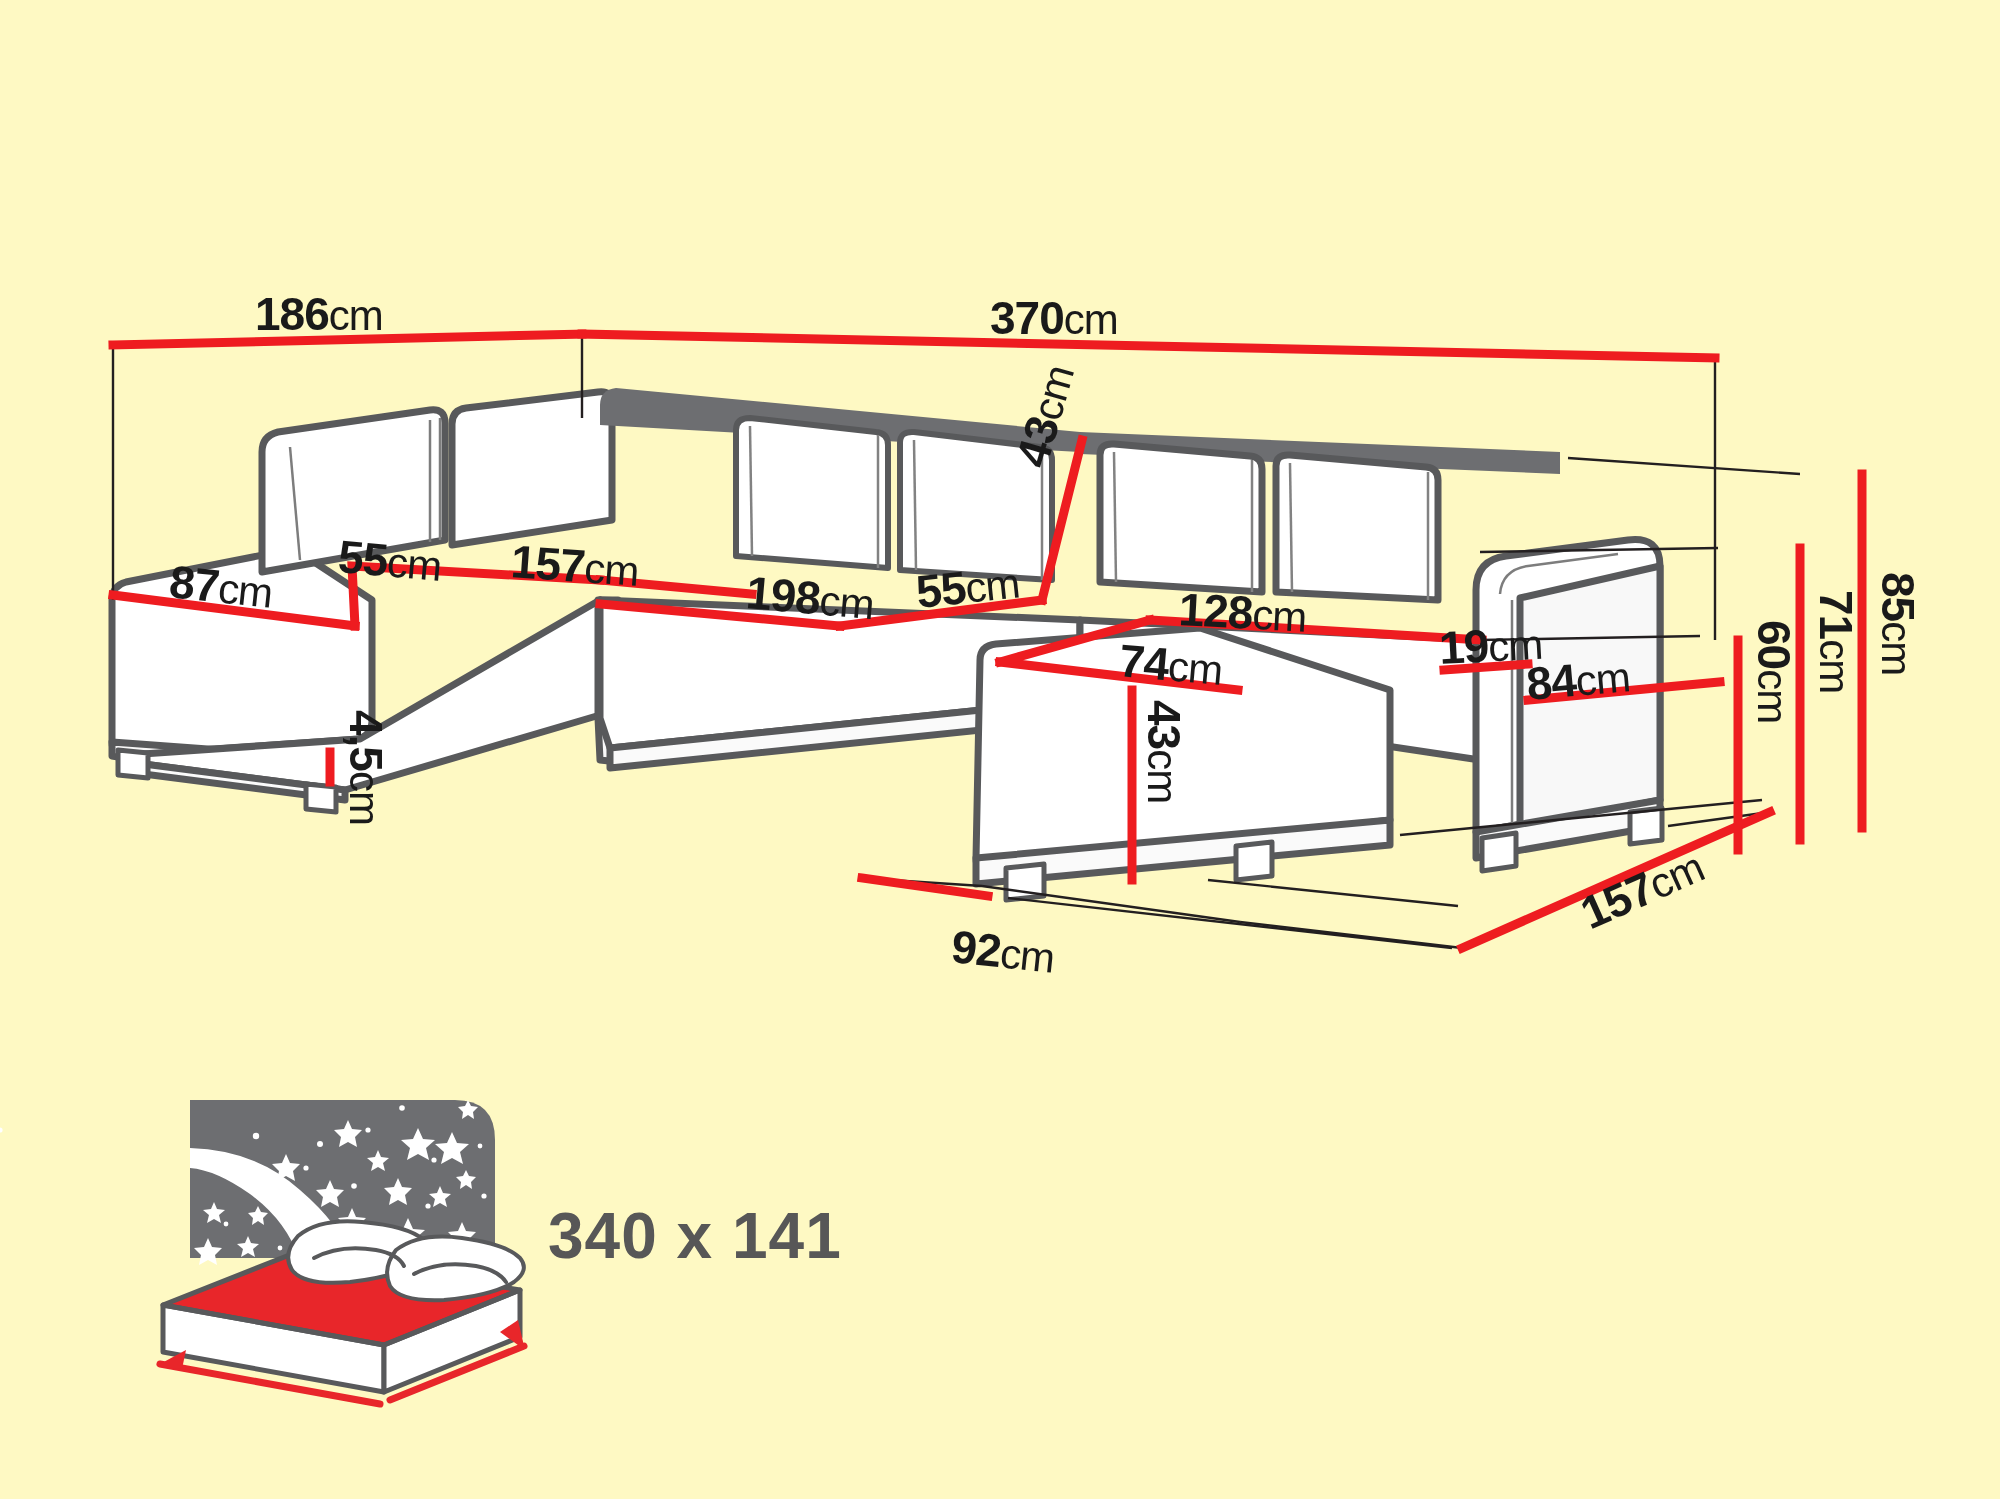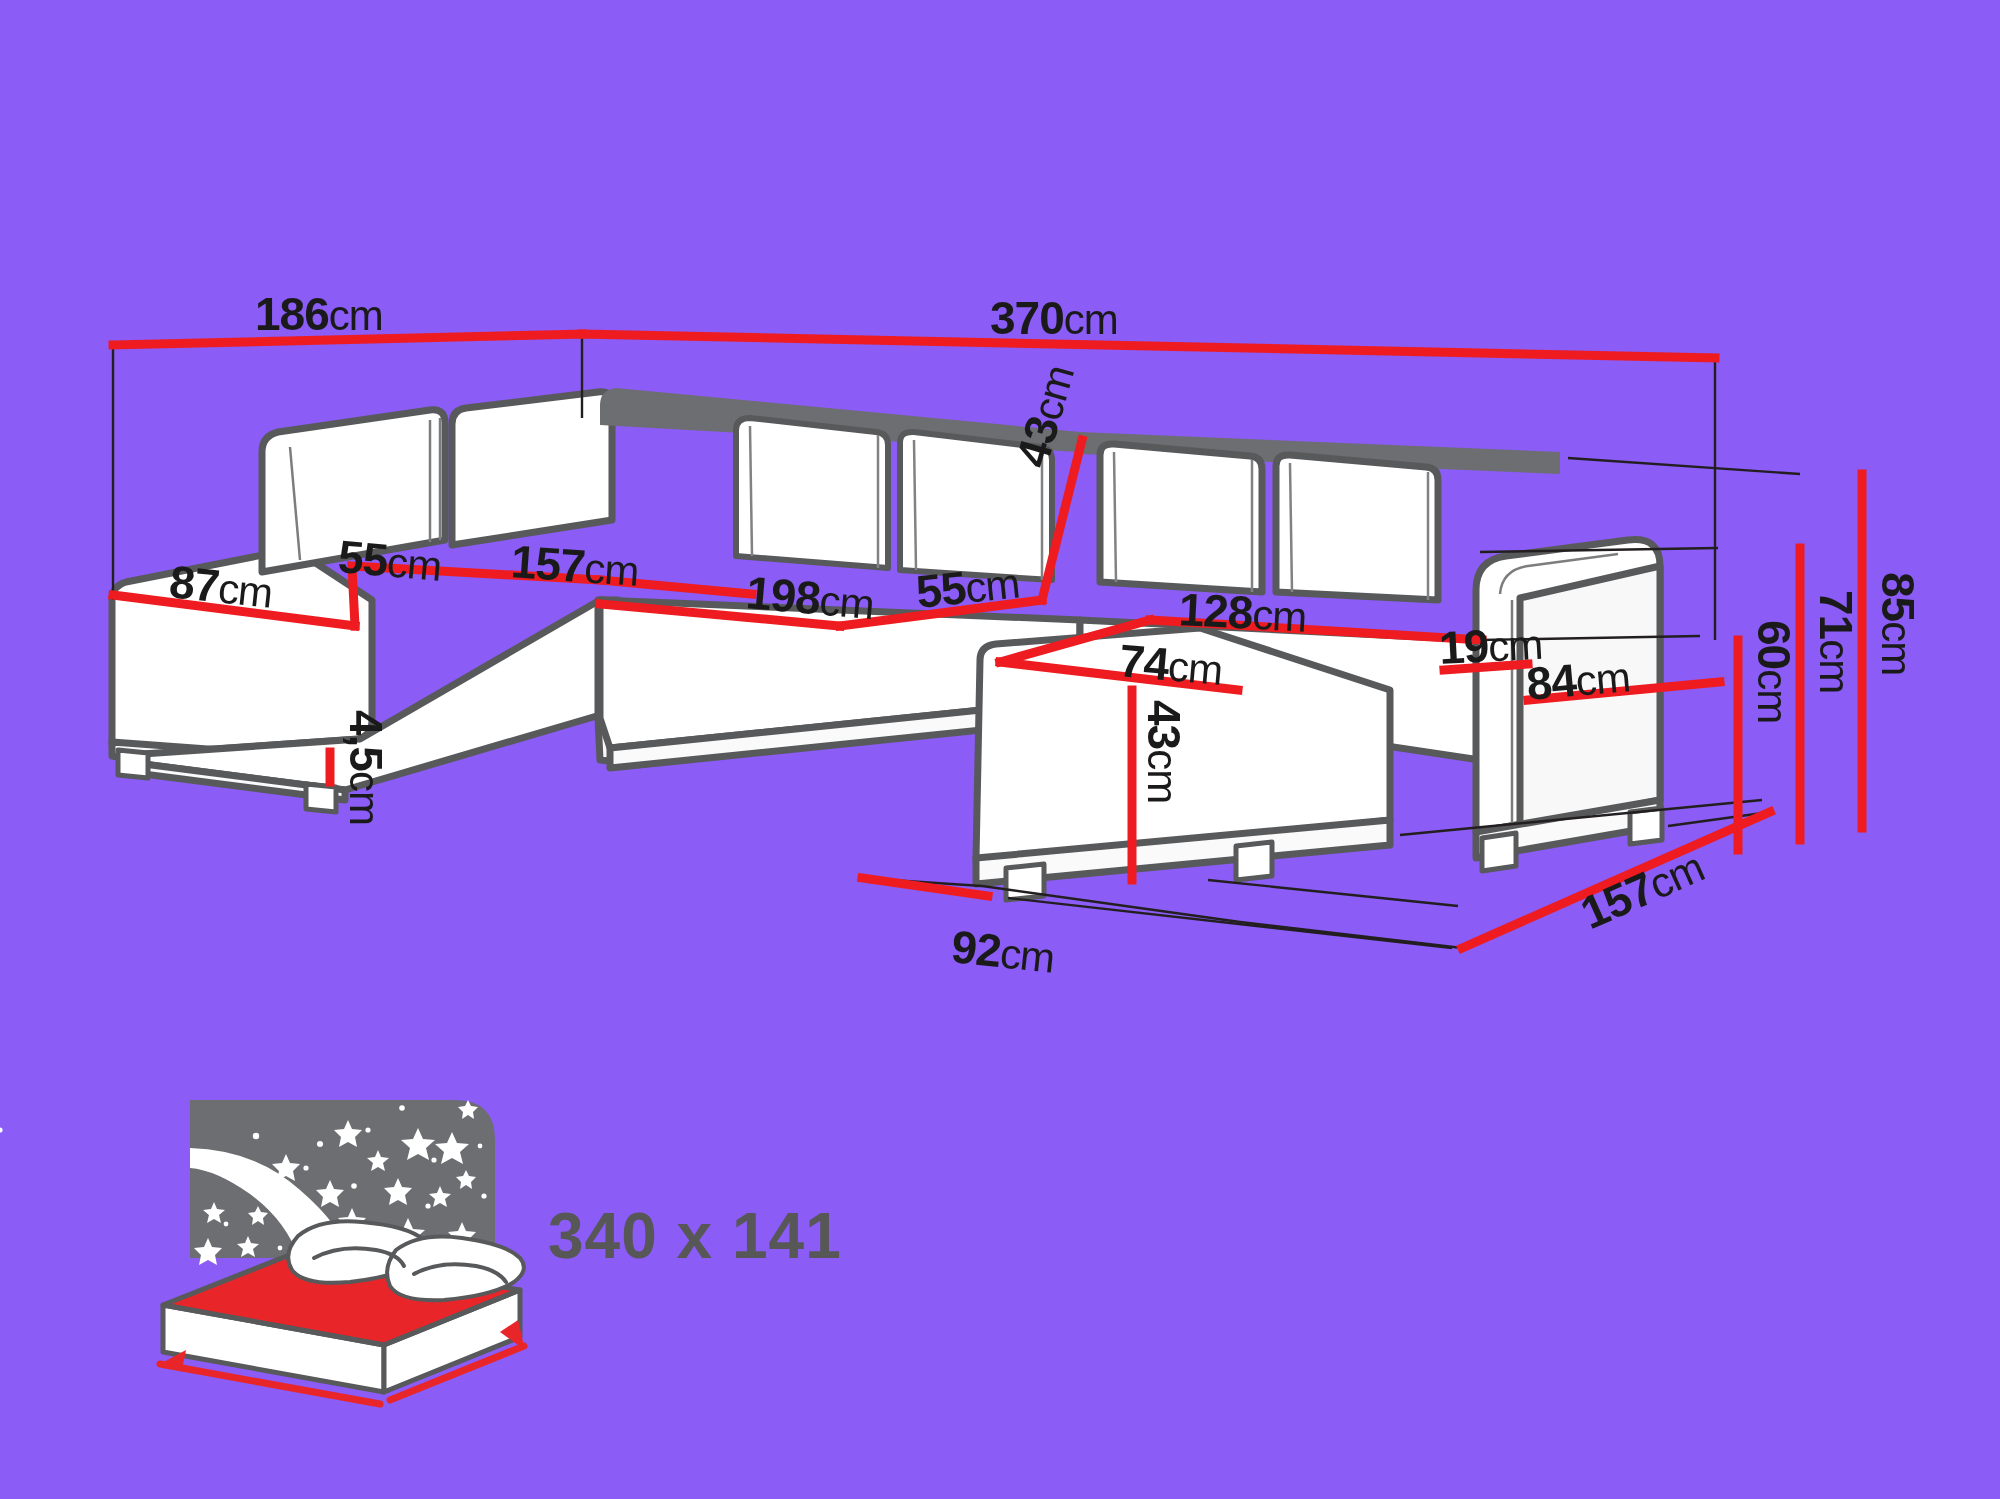--- a/index.html
+++ b/index.html
@@ -11,21 +11,21 @@
     width: 2000px;
     height: 1499px;
     font-family: "Liberation Sans", sans-serif;
     overflow: hidden;
     position: relative;
   }
   #stage {
     position: relative;
     width: 2000px;
     height: 1499px;
-    background: #8b5cf6;
+    background: #fef9c3;
   }
   svg#diagram {
     position: absolute;
     left: 0;
     top: 0;
     width: 2000px;
     height: 1499px;
     display: block;
   }
   .dim-text {

